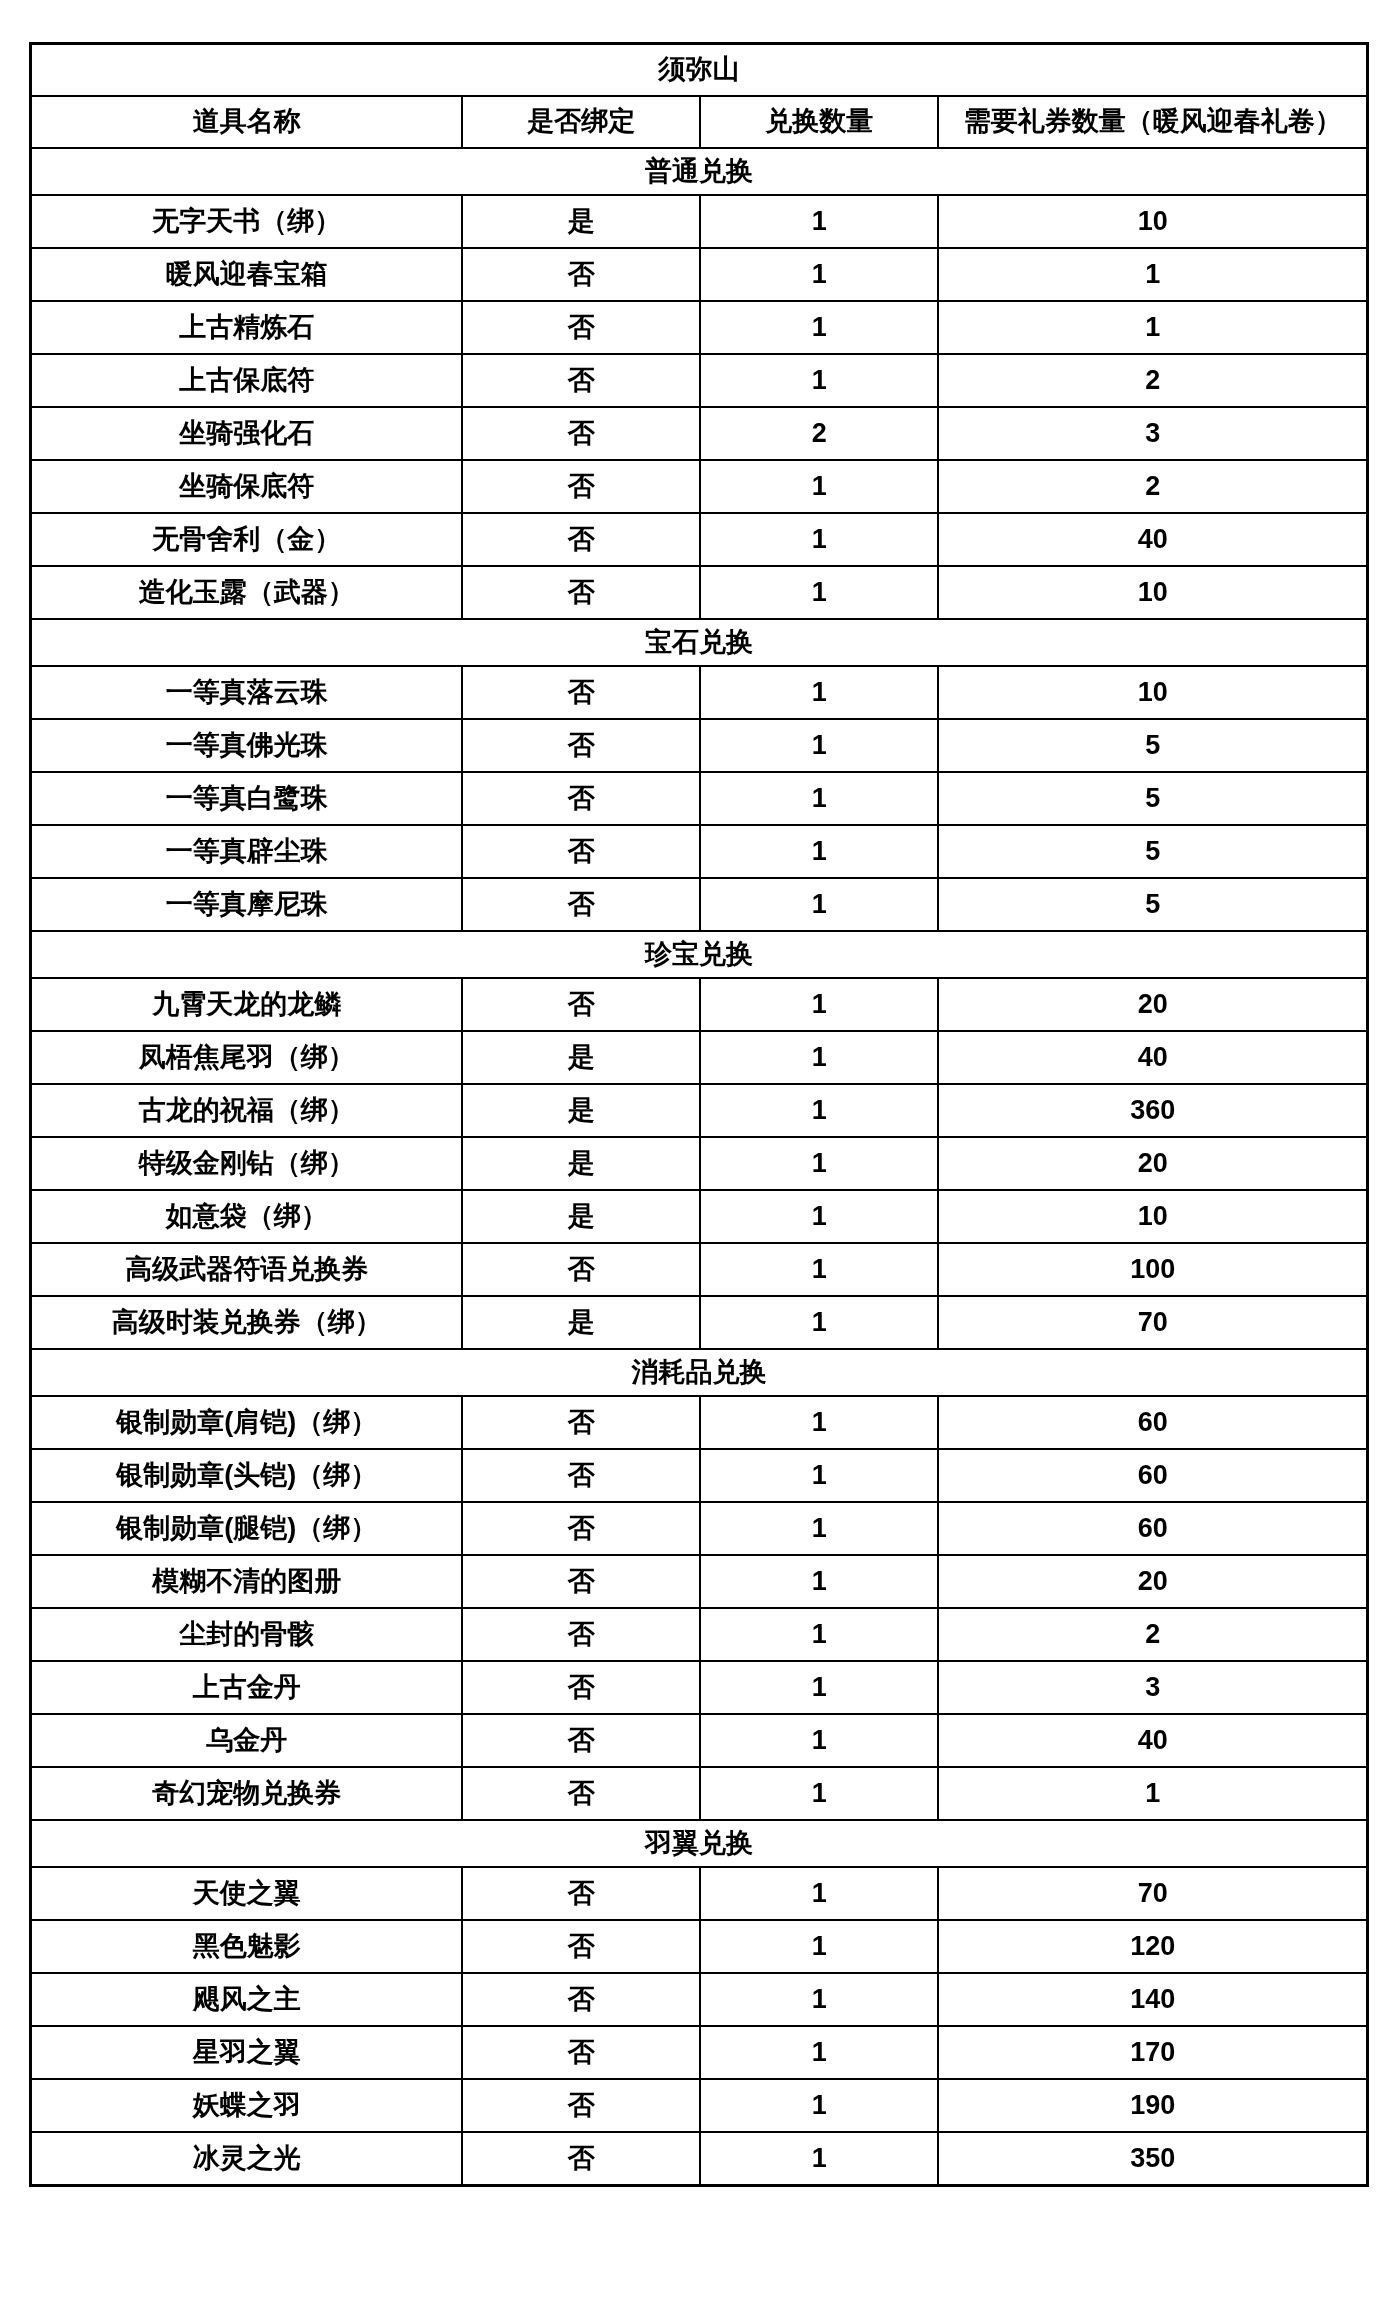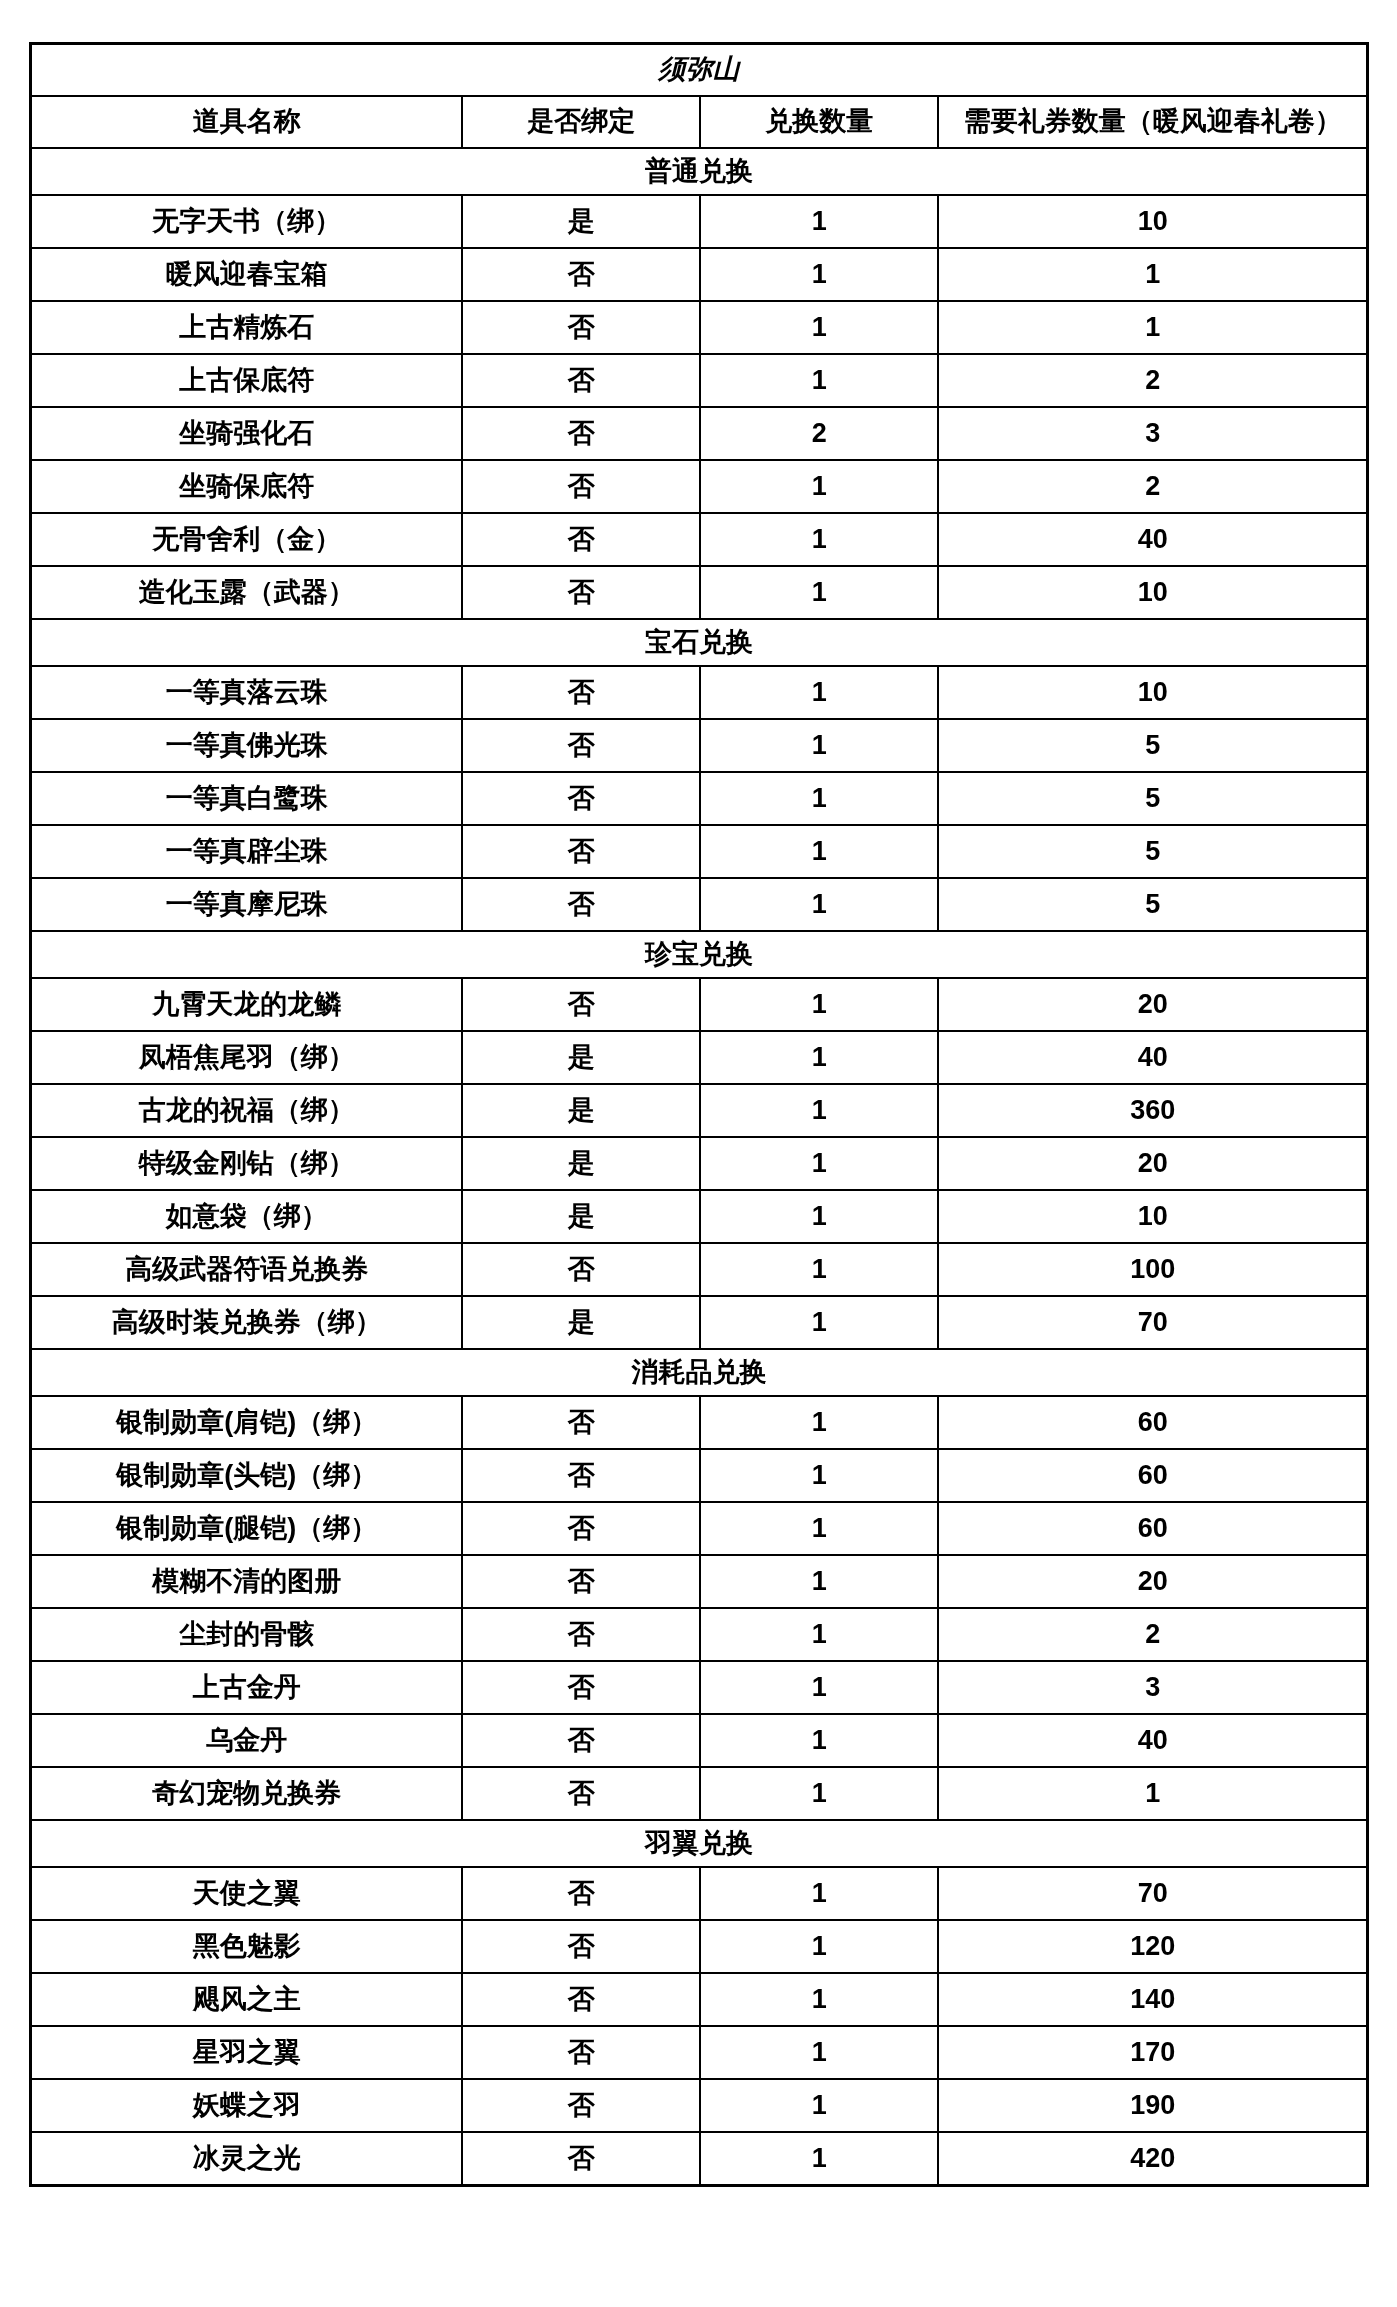--- a/index.html
+++ b/index.html
@@ -28,21 +28,21 @@
     text-align: center;
     vertical-align: middle;
     font-weight: bold;
     font-size: 27px;
     color: #000000;
     padding: 0;
     line-height: 1.1;
     overflow: hidden;
     white-space: nowrap;
   }
-  tr.title-row td   { height: 50px; font-style: italic; }
+  tr.title-row td   { height: 50px; }
   tr.header-row th  { height: 50px; }
   tr.section-row td { height: 45px; margin-top: 28px; }
   tr.data-row td    { height: 51px; }
   .red { color: #ff0000; }
   col.c1 { width: 32.3%; }
   col.c2 { width: 17.8%; }
   col.c3 { width: 17.8%; }
   col.c4 { width: 32.1%; }
 </style>
 </head>
@@ -276,17 +276,17 @@
         <tr class="data-row">
           <td>妖蝶之羽</td>
           <td>否</td>
           <td>1</td>
           <td>190</td>
         </tr>
         <tr class="data-row">
           <td>冰灵之光</td>
           <td>否</td>
           <td>1</td>
-          <td>420</td>
+          <td>350</td>
         </tr>
       </tbody>
   </table>
 </div>
 
 </body></html>

